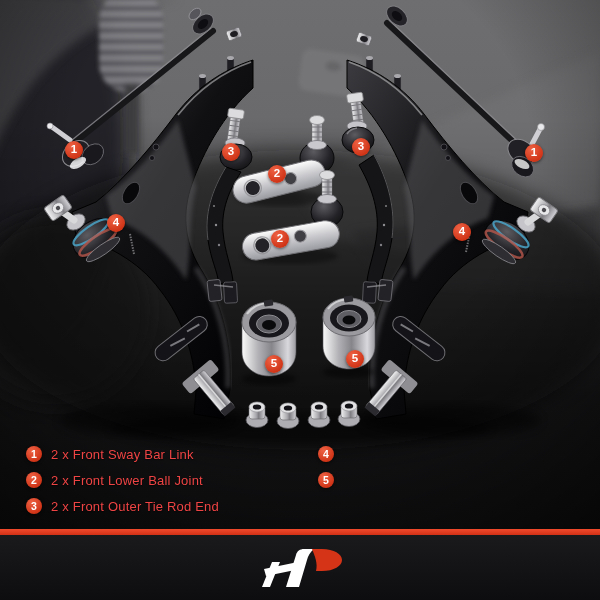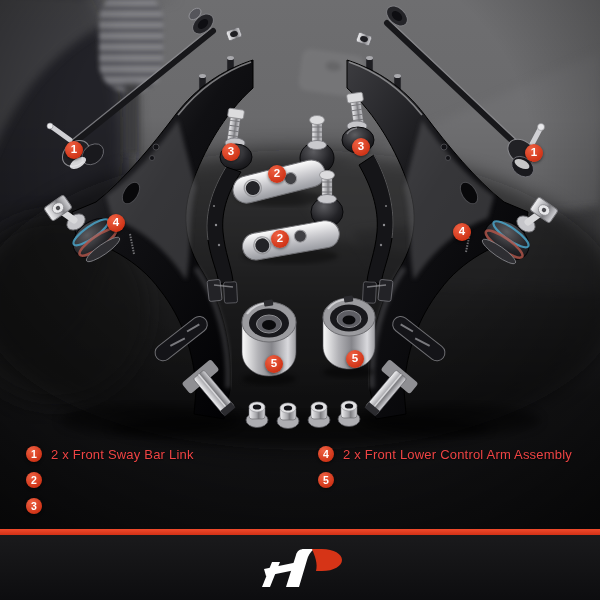--- a/index.html
+++ b/index.html
@@ -388,29 +388,30 @@
     </div>
 
   <div class="legend">
     <div class="legend-col col-left">
       <div class="legend-row">
         <span class="badge legend-badge">1</span>
         <span class="legend-label">2 x Front Sway Bar Link</span>
       </div>
       <div class="legend-row">
         <span class="badge legend-badge">2</span>
+        <span class="legend-label">2 x Front Lower Ball Joint</span>
       </div>
       <div class="legend-row">
         <span class="badge legend-badge">3</span>
+        <span class="legend-label">2 x Front Outer Tie Rod End</span>
       </div>
     </div>
     <div class="legend-col col-right">
       <div class="legend-row">
         <span class="badge legend-badge">4</span>
-        <span class="legend-label">2 x Front Lower Control Arm Assembly</span>
       </div>
       <div class="legend-row">
         <span class="badge legend-badge">5</span>
       </div>
     </div>
   </div>
 
   <div class="divider"></div>
 
   <div class="footer">

